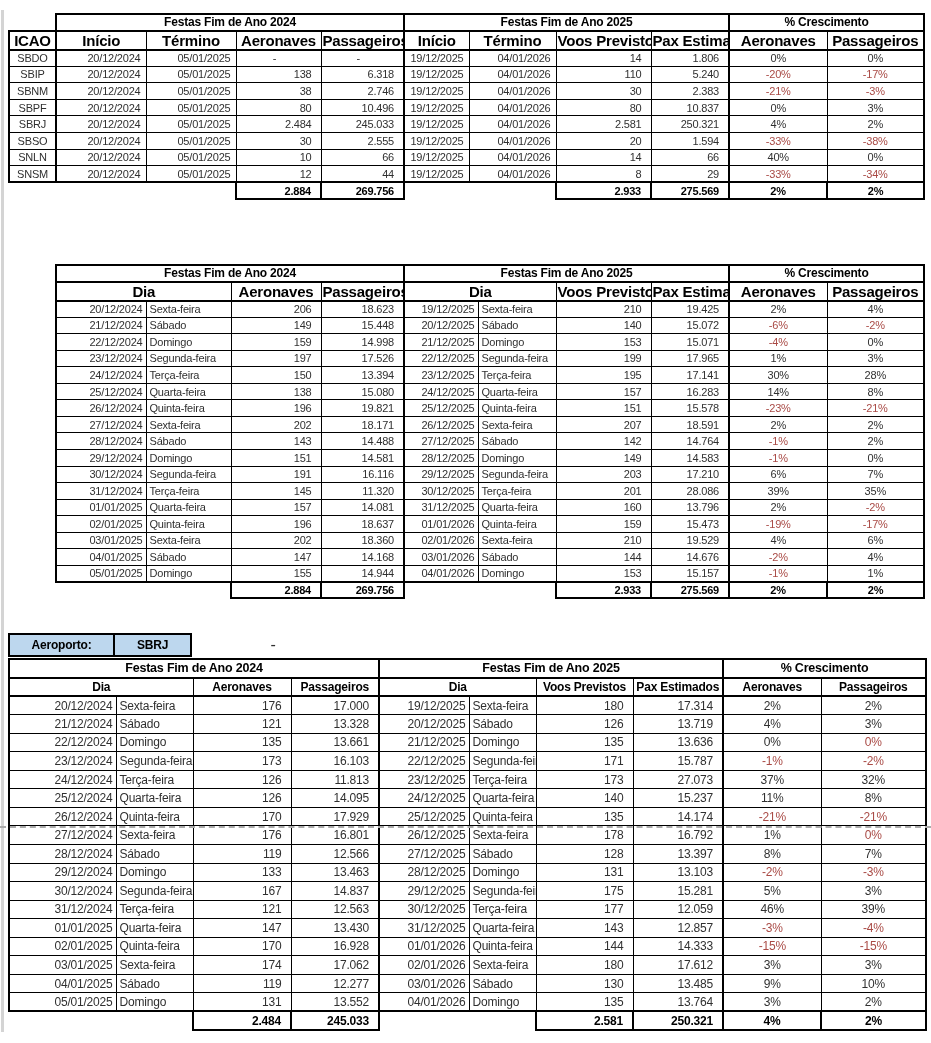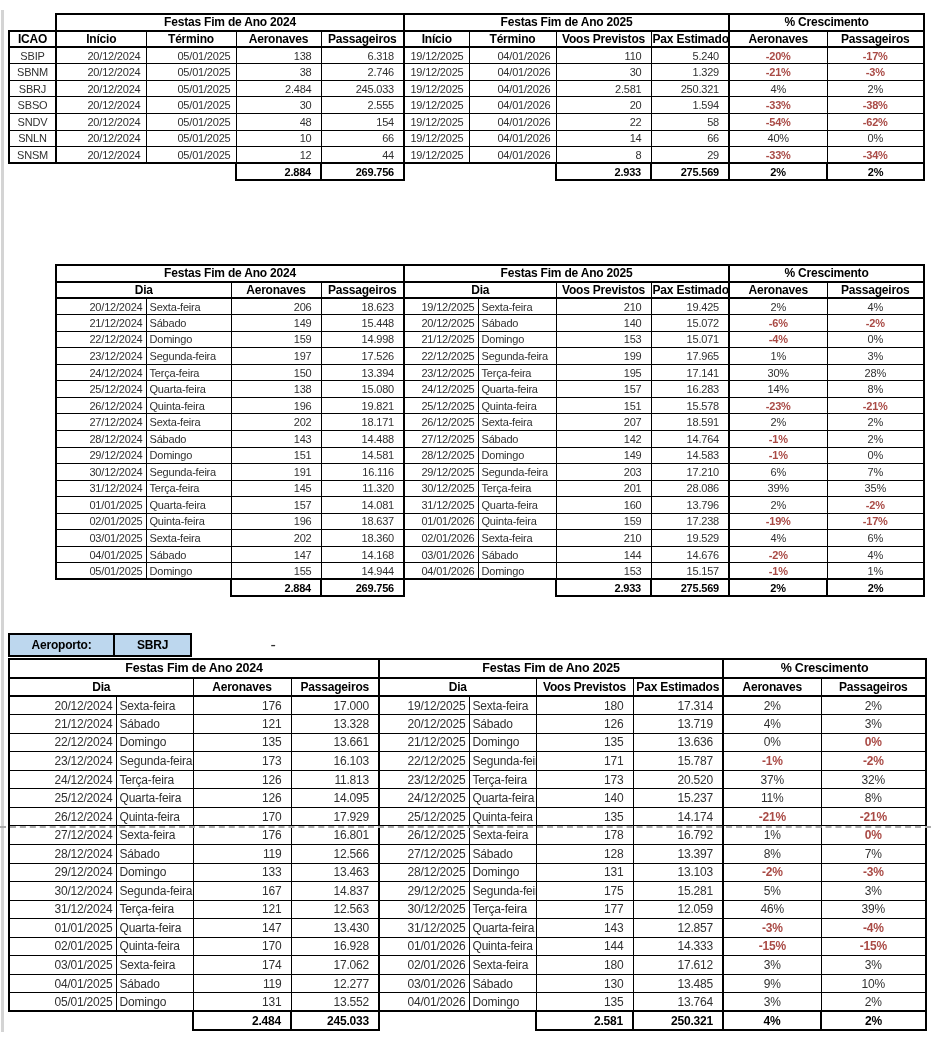--- a/index.html
+++ b/index.html
@@ -14,35 +14,35 @@
   
   .t1{top:13px;left:8px;width:915px;font-size:11px;}
   .t1 tr{height:16.6px;}
   .t2{top:264px;left:55px;width:868px;font-size:11px;}
   .t2 tr{height:16.55px;}
   .t3{top:658px;left:8px;width:917px;font-size:12px;}
   .t3 tr{height:18.55px;}
   
   th.sec{font-size:12px;border-top-width:2px;}
   .t3 th.sec{font-size:12.5px;}
-  th.hdr{font-size:12px;border-bottom-width:2px;border-top-width:2px;}
+  th.hdr{font-size:15px;border-bottom-width:2px;border-top-width:2px;}
   .t3 th.hdr{font-size:12px;}
   
   .bl2{border-left-width:2px;}
   .br2{border-right-width:2px;}
   .nob{border:none;background:transparent;}
   tbody tr:last-child td{border-bottom-width:2px;}
   
   .c-icao{text-align:center;}
   .c-date{text-align:right;padding-right:5px;}
   .c-date2{text-align:right;padding-right:3px;}
   .c-wday{text-align:left;padding-left:3px;}
   .c-num{text-align:right;padding-right:9px;}
   .c-pct{text-align:center;}
-  .neg{color:#a94a45;font-weight:bold;}
+  .neg{color:#a94a45;}
   
   .tot td{border-width:2px;font-weight:bold;color:#000;}
   .tot td.nob{border:none;}
   
   .airbar{position:absolute;top:633px;left:8px;display:flex;font-size:12px;font-weight:bold;color:#000;}
   .aircell{background:#bdd7ee;border:2px solid #000;height:20px;line-height:20px;text-align:center;}
   .aircell.code{margin-left:-2px;}
   .airdash{position:absolute;top:636px;left:258px;width:30px;text-align:center;color:#303030;font-weight:normal;}
   
   .pbreak{position:absolute;top:826px;left:0;width:931px;height:0;border-top:2px dashed #ababab;z-index:9;pointer-events:none;}
@@ -84,20 +84,33 @@
       <th class="hdr bl2">Início</th>
       <th class="hdr">Término</th>
       <th class="hdr">Voos Previstos</th>
       <th class="hdr">Pax Estimados</th>
       <th class="hdr bl2">Aeronaves</th>
       <th class="hdr br2">Passageiros</th>
     </tr>
   </thead>
   <tbody>
       <tr>
+        <td class="c-icao bl2">SBDO</td>
+        <td class="c-date bl2">20/12/2024</td>
+        <td class="c-date">05/01/2025</td>
+        <td class="c-num" style="text-align: center;">-</td>
+        <td class="c-num" style="text-align: center;">-</td>
+        <td class="c-date bl2">19/12/2025</td>
+        <td class="c-date">04/01/2026</td>
+        <td class="c-num">14</td>
+        <td class="c-num">1.806</td>
+        <td class="c-pct bl2">0%</td>
+        <td class="c-pct br2">0%</td>
+      </tr>
+      <tr>
         <td class="c-icao bl2">SBIP</td>
         <td class="c-date bl2">20/12/2024</td>
         <td class="c-date">05/01/2025</td>
         <td class="c-num">138</td>
         <td class="c-num">6.318</td>
         <td class="c-date bl2">19/12/2025</td>
         <td class="c-date">04/01/2026</td>
         <td class="c-num">110</td>
         <td class="c-num">5.240</td>
         <td class="c-pct bl2 neg">-20%</td>
@@ -105,23 +118,36 @@
       </tr>
       <tr>
         <td class="c-icao bl2">SBNM</td>
         <td class="c-date bl2">20/12/2024</td>
         <td class="c-date">05/01/2025</td>
         <td class="c-num">38</td>
         <td class="c-num">2.746</td>
         <td class="c-date bl2">19/12/2025</td>
         <td class="c-date">04/01/2026</td>
         <td class="c-num">30</td>
-        <td class="c-num">1.329</td>
+        <td class="c-num">2.383</td>
         <td class="c-pct bl2 neg">-21%</td>
         <td class="c-pct br2 neg">-3%</td>
+      </tr>
+      <tr>
+        <td class="c-icao bl2">SBPF</td>
+        <td class="c-date bl2">20/12/2024</td>
+        <td class="c-date">05/01/2025</td>
+        <td class="c-num">80</td>
+        <td class="c-num">10.496</td>
+        <td class="c-date bl2">19/12/2025</td>
+        <td class="c-date">04/01/2026</td>
+        <td class="c-num">80</td>
+        <td class="c-num">10.837</td>
+        <td class="c-pct bl2">0%</td>
+        <td class="c-pct br2">3%</td>
       </tr>
       <tr>
         <td class="c-icao bl2">SBRJ</td>
         <td class="c-date bl2">20/12/2024</td>
         <td class="c-date">05/01/2025</td>
         <td class="c-num">2.484</td>
         <td class="c-num">245.033</td>
         <td class="c-date bl2">19/12/2025</td>
         <td class="c-date">04/01/2026</td>
         <td class="c-num">2.581</td>
@@ -134,33 +160,20 @@
         <td class="c-date bl2">20/12/2024</td>
         <td class="c-date">05/01/2025</td>
         <td class="c-num">30</td>
         <td class="c-num">2.555</td>
         <td class="c-date bl2">19/12/2025</td>
         <td class="c-date">04/01/2026</td>
         <td class="c-num">20</td>
         <td class="c-num">1.594</td>
         <td class="c-pct bl2 neg">-33%</td>
         <td class="c-pct br2 neg">-38%</td>
-      </tr>
-      <tr>
-        <td class="c-icao bl2">SNDV</td>
-        <td class="c-date bl2">20/12/2024</td>
-        <td class="c-date">05/01/2025</td>
-        <td class="c-num">48</td>
-        <td class="c-num">154</td>
-        <td class="c-date bl2">19/12/2025</td>
-        <td class="c-date">04/01/2026</td>
-        <td class="c-num">22</td>
-        <td class="c-num">58</td>
-        <td class="c-pct bl2 neg">-54%</td>
-        <td class="c-pct br2 neg">-62%</td>
       </tr>
       <tr>
         <td class="c-icao bl2">SNLN</td>
         <td class="c-date bl2">20/12/2024</td>
         <td class="c-date">05/01/2025</td>
         <td class="c-num">10</td>
         <td class="c-num">66</td>
         <td class="c-date bl2">19/12/2025</td>
         <td class="c-date">04/01/2026</td>
         <td class="c-num">14</td>
@@ -384,21 +397,21 @@
         <td class="c-pct br2 neg">-2%</td>
       </tr>
       <tr>
         <td class="c-date2 bl2">02/01/2025</td>
         <td class="c-wday">Quinta-feira</td>
         <td class="c-num">196</td>
         <td class="c-num">18.637</td>
         <td class="c-date2 bl2">01/01/2026</td>
         <td class="c-wday">Quinta-feira</td>
         <td class="c-num">159</td>
-        <td class="c-num">17.238</td>
+        <td class="c-num">15.473</td>
         <td class="c-pct bl2 neg">-19%</td>
         <td class="c-pct br2 neg">-17%</td>
       </tr>
       <tr>
         <td class="c-date2 bl2">03/01/2025</td>
         <td class="c-wday">Sexta-feira</td>
         <td class="c-num">202</td>
         <td class="c-num">18.360</td>
         <td class="c-date2 bl2">02/01/2026</td>
         <td class="c-wday">Sexta-feira</td>
@@ -532,21 +545,21 @@
         <td class="c-pct br2 neg">-2%</td>
       </tr>
       <tr>
         <td class="c-date2 bl2">24/12/2024</td>
         <td class="c-wday">Terça-feira</td>
         <td class="c-num">126</td>
         <td class="c-num">11.813</td>
         <td class="c-date2 bl2">23/12/2025</td>
         <td class="c-wday">Terça-feira</td>
         <td class="c-num">173</td>
-        <td class="c-num">20.520</td>
+        <td class="c-num">27.073</td>
         <td class="c-pct bl2">37%</td>
         <td class="c-pct br2">32%</td>
       </tr>
       <tr>
         <td class="c-date2 bl2">25/12/2024</td>
         <td class="c-wday">Quarta-feira</td>
         <td class="c-num">126</td>
         <td class="c-num">14.095</td>
         <td class="c-date2 bl2">24/12/2025</td>
         <td class="c-wday">Quarta-feira</td>

